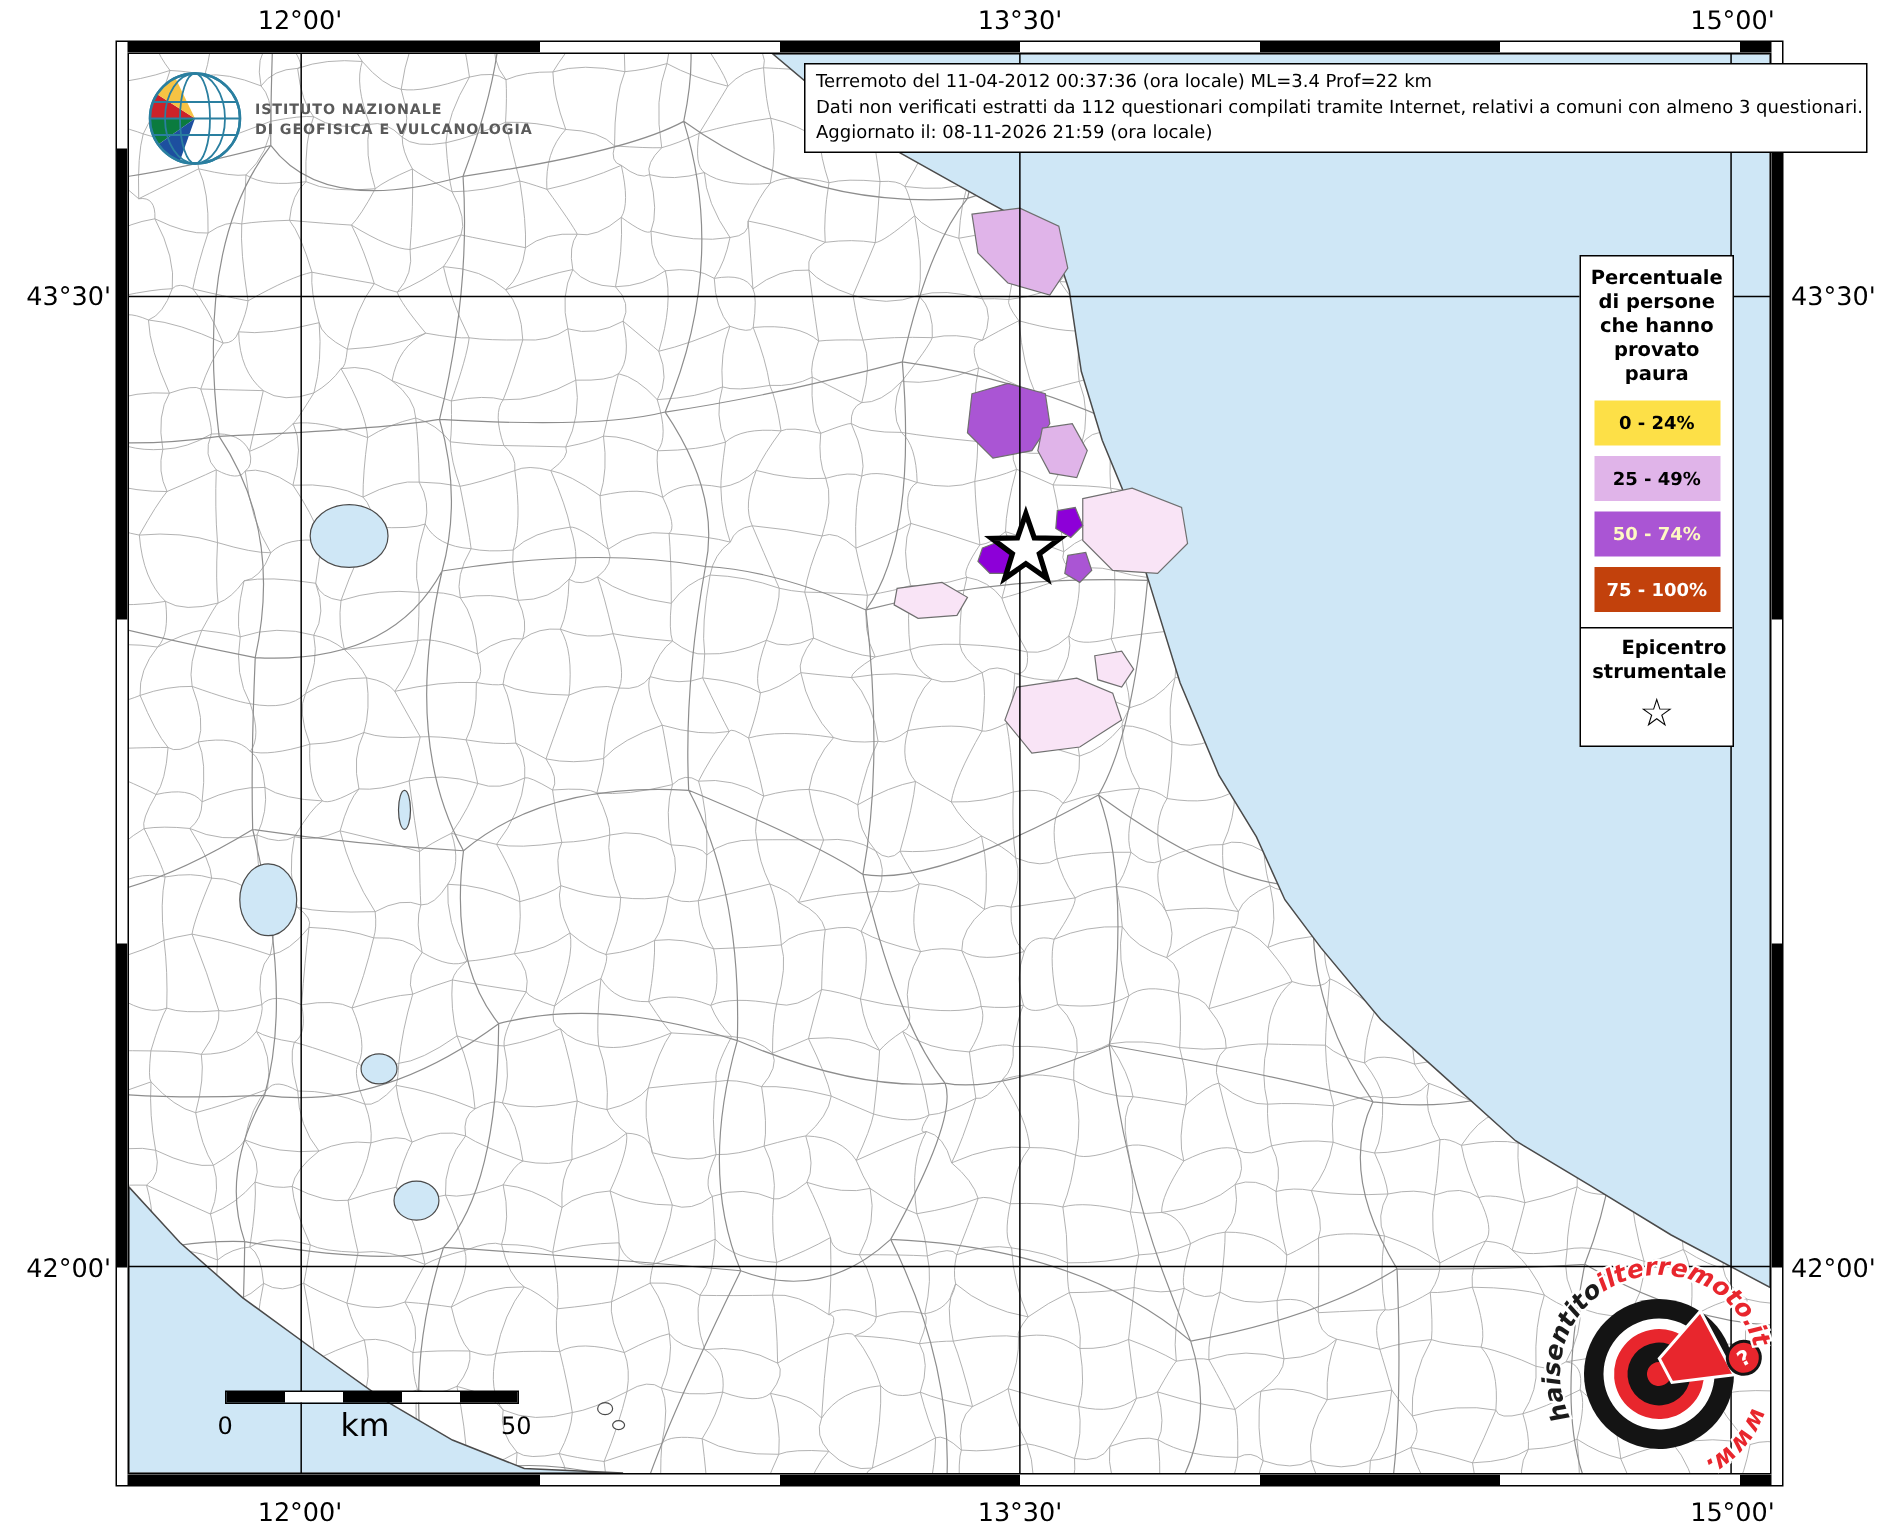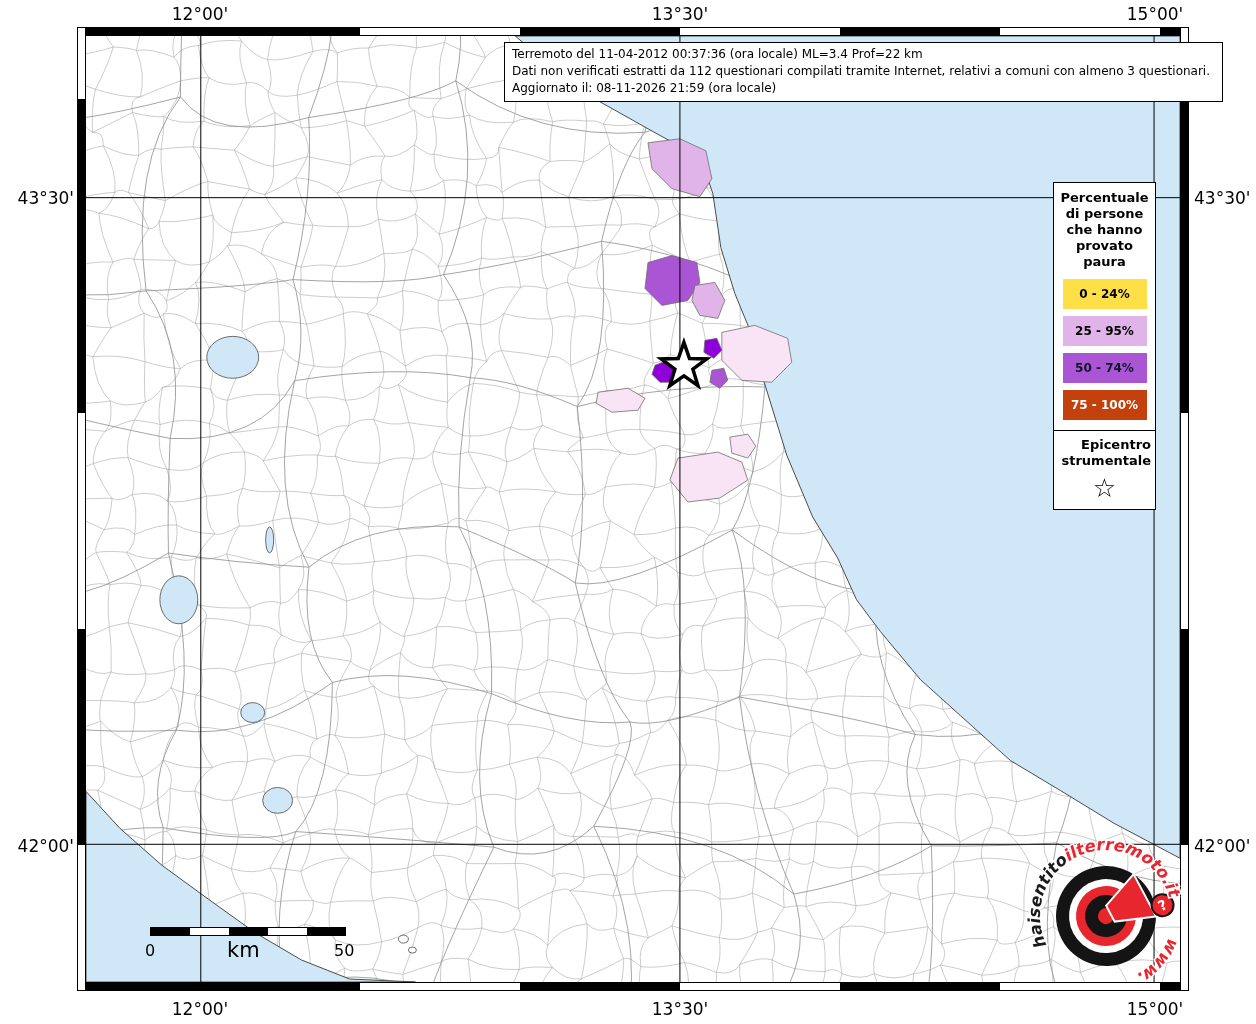--- a/index.html
+++ b/index.html
@@ -28,26 +28,26 @@
 
   
   .coord{position:absolute;font-size:17px;white-space:nowrap;}
   .coord.cx{transform:translateX(-50%);}
   .coord.topl{top:4px;}
   .coord.botl{top:999px;}
   .coord.leftl{left:2px;width:72px;text-align:right;}
   .coord.rightl{left:1194px;}
 
   
-  .infobox{position:absolute;left:504px;top:42px;background:#fff;border:1px solid #000;
-           padding:3px 12px 4px 7px;font-size:12px;line-height:17px;white-space:nowrap;z-index:5;}
+  .infobox{position:absolute;left:536px;top:42px;background:#fff;border:1px solid #000;
+           padding:3px 2px 4px 7px;font-size:12px;line-height:17px;white-space:nowrap;z-index:5;}
 
   
   .legend{position:absolute;left:1053px;top:170px;width:103px;background:#fff;border:1px solid #000;
-          box-sizing:border-box;text-align:center;z-index:5;padding-bottom:6px;margin-top:12px;}
+          box-sizing:border-box;text-align:center;z-index:5;padding-bottom:6px;}
   .legend-title{font-weight:bold;font-size:13px;line-height:16px;padding:7px 4px 2px 4px;}
   .swatch{width:84px;height:30px;line-height:30px;margin:7px auto 0 auto;
           font-size:12px;font-weight:bold;}
   .epi-sec{border-top:1px solid #000;margin-top:10px;padding-top:6px;}
   .epi-title{font-weight:bold;font-size:13px;line-height:16px;padding:0 4px;text-align:right;}
   .epi-star{font-size:26px;line-height:30px;padding-top:4px;}
 
   
   .km-label{position:absolute;left:227px;top:938px;font-size:21px;z-index:4;}
   .scalebar{position:absolute;left:150px;top:927px;width:196px;height:9px;border:1px solid #000;
@@ -124,34 +124,51 @@
 
   <div class="infobox">
     <div>Terremoto del 11-04-2012 00:37:36 (ora locale) ML=3.4 Prof=22 km</div>
     <div>Dati non verificati estratti da 112 questionari compilati tramite Internet, relativi a comuni con almeno 3 questionari.</div>
     <div>Aggiornato il: 08-11-2026 21:59 (ora locale)</div>
   </div>
 
   <div class="legend">
     <div class="legend-title">Percentuale di persone che hanno provato paura</div>
     <div class="swatch" style="color: rgb(0, 0, 0); background-color: #fde047;">0 - 24%</div>
-    <div class="swatch" style="color: rgb(0, 0, 0); background-color: rgb(224, 180, 233);">25 - 95%</div>
-    <div class="swatch" style="color: #0f172a; background-color: rgb(170, 85, 212);">50 - 74%</div>
+    <div class="swatch" style="color: rgb(0, 0, 0); background-color: rgb(224, 180, 233);">25 - 49%</div>
+    <div class="swatch" style="color: #fef9c3; background-color: rgb(170, 85, 212);">50 - 74%</div>
     <div class="swatch" style="color: rgb(255, 255, 255); background-color: #c2410c;">75 - 100%</div>
     <div class="epi-sec">
       <div class="epi-title">Epicentro strumentale</div>
       <div class="epi-star">☆</div>
     </div>
   </div>
 
   <div class="km-label">km</div>
   <div class="scalebar"></div>
   <div class="scale-num" style="left:145px">0</div>
   <div class="scale-num" style="left:334px">50</div>
 
+  <div class="ingv-logo">
+    <svg width="280" height="70" viewBox="0 0 280 70">
+      <g transform="translate(34,35)">
+        <circle r="30" fill="#ffffff" stroke="#2a7fa0" stroke-width="1.6"></circle>
+        <path d="M-30,0 A30,30 0 0,1 -25,-16 L0,0 Z" fill="#cc2229"></path>
+        <path d="M-25,-16 A30,30 0 0,1 -13,-27 L0,0 Z" fill="#f6c343"></path>
+        <path d="M-30,0 A30,30 0 0,0 -24,17 L0,0 Z" fill="#0b7b3e"></path>
+        <path d="M-24,17 A30,30 0 0,0 -10,28.2 L0,0 Z" fill="#1d4f9f"></path>
+        <ellipse rx="10" ry="30" fill="none" stroke="#2a7fa0" stroke-width="1.2"></ellipse>
+        <ellipse rx="20" ry="30" fill="none" stroke="#2a7fa0" stroke-width="1.2"></ellipse>
+        <circle r="30" fill="none" stroke="#2a7fa0" stroke-width="1.6"></circle>
+        <path d="M-28,-11 L28,-11 M-30,0 L30,0 M-28,11 L28,11" stroke="#2a7fa0" stroke-width="1.2" fill="none"></path>
+      </g>
+      <text x="74" y="32" font-size="9.5" font-weight="bold" fill="#5a5a5a" letter-spacing="0.6">ISTITUTO NAZIONALE</text>
+      <text x="74" y="45" font-size="9.5" font-weight="bold" fill="#5a5a5a" letter-spacing="0.6">DI GEOFISICA E VULCANOLOGIA</text>
+    </svg>
+  </div>
 
   <div class="site-logo">
     <svg width="170" height="170" viewBox="-85 -85 170 170">
       <g transform="rotate(-28)">
         <path id="tp-circle" d="M -66,0 A 66,66 0 1 1 66,0 A 66,66 0 1 1 -66,0" fill="none"></path>
         <circle r="50" fill="#141414"></circle>
         <circle r="37" fill="#ffffff"></circle>
         <circle r="30" fill="#e8262d"></circle>
         <circle r="21" fill="#141414"></circle>
         <circle r="8" fill="#e8262d"></circle>

